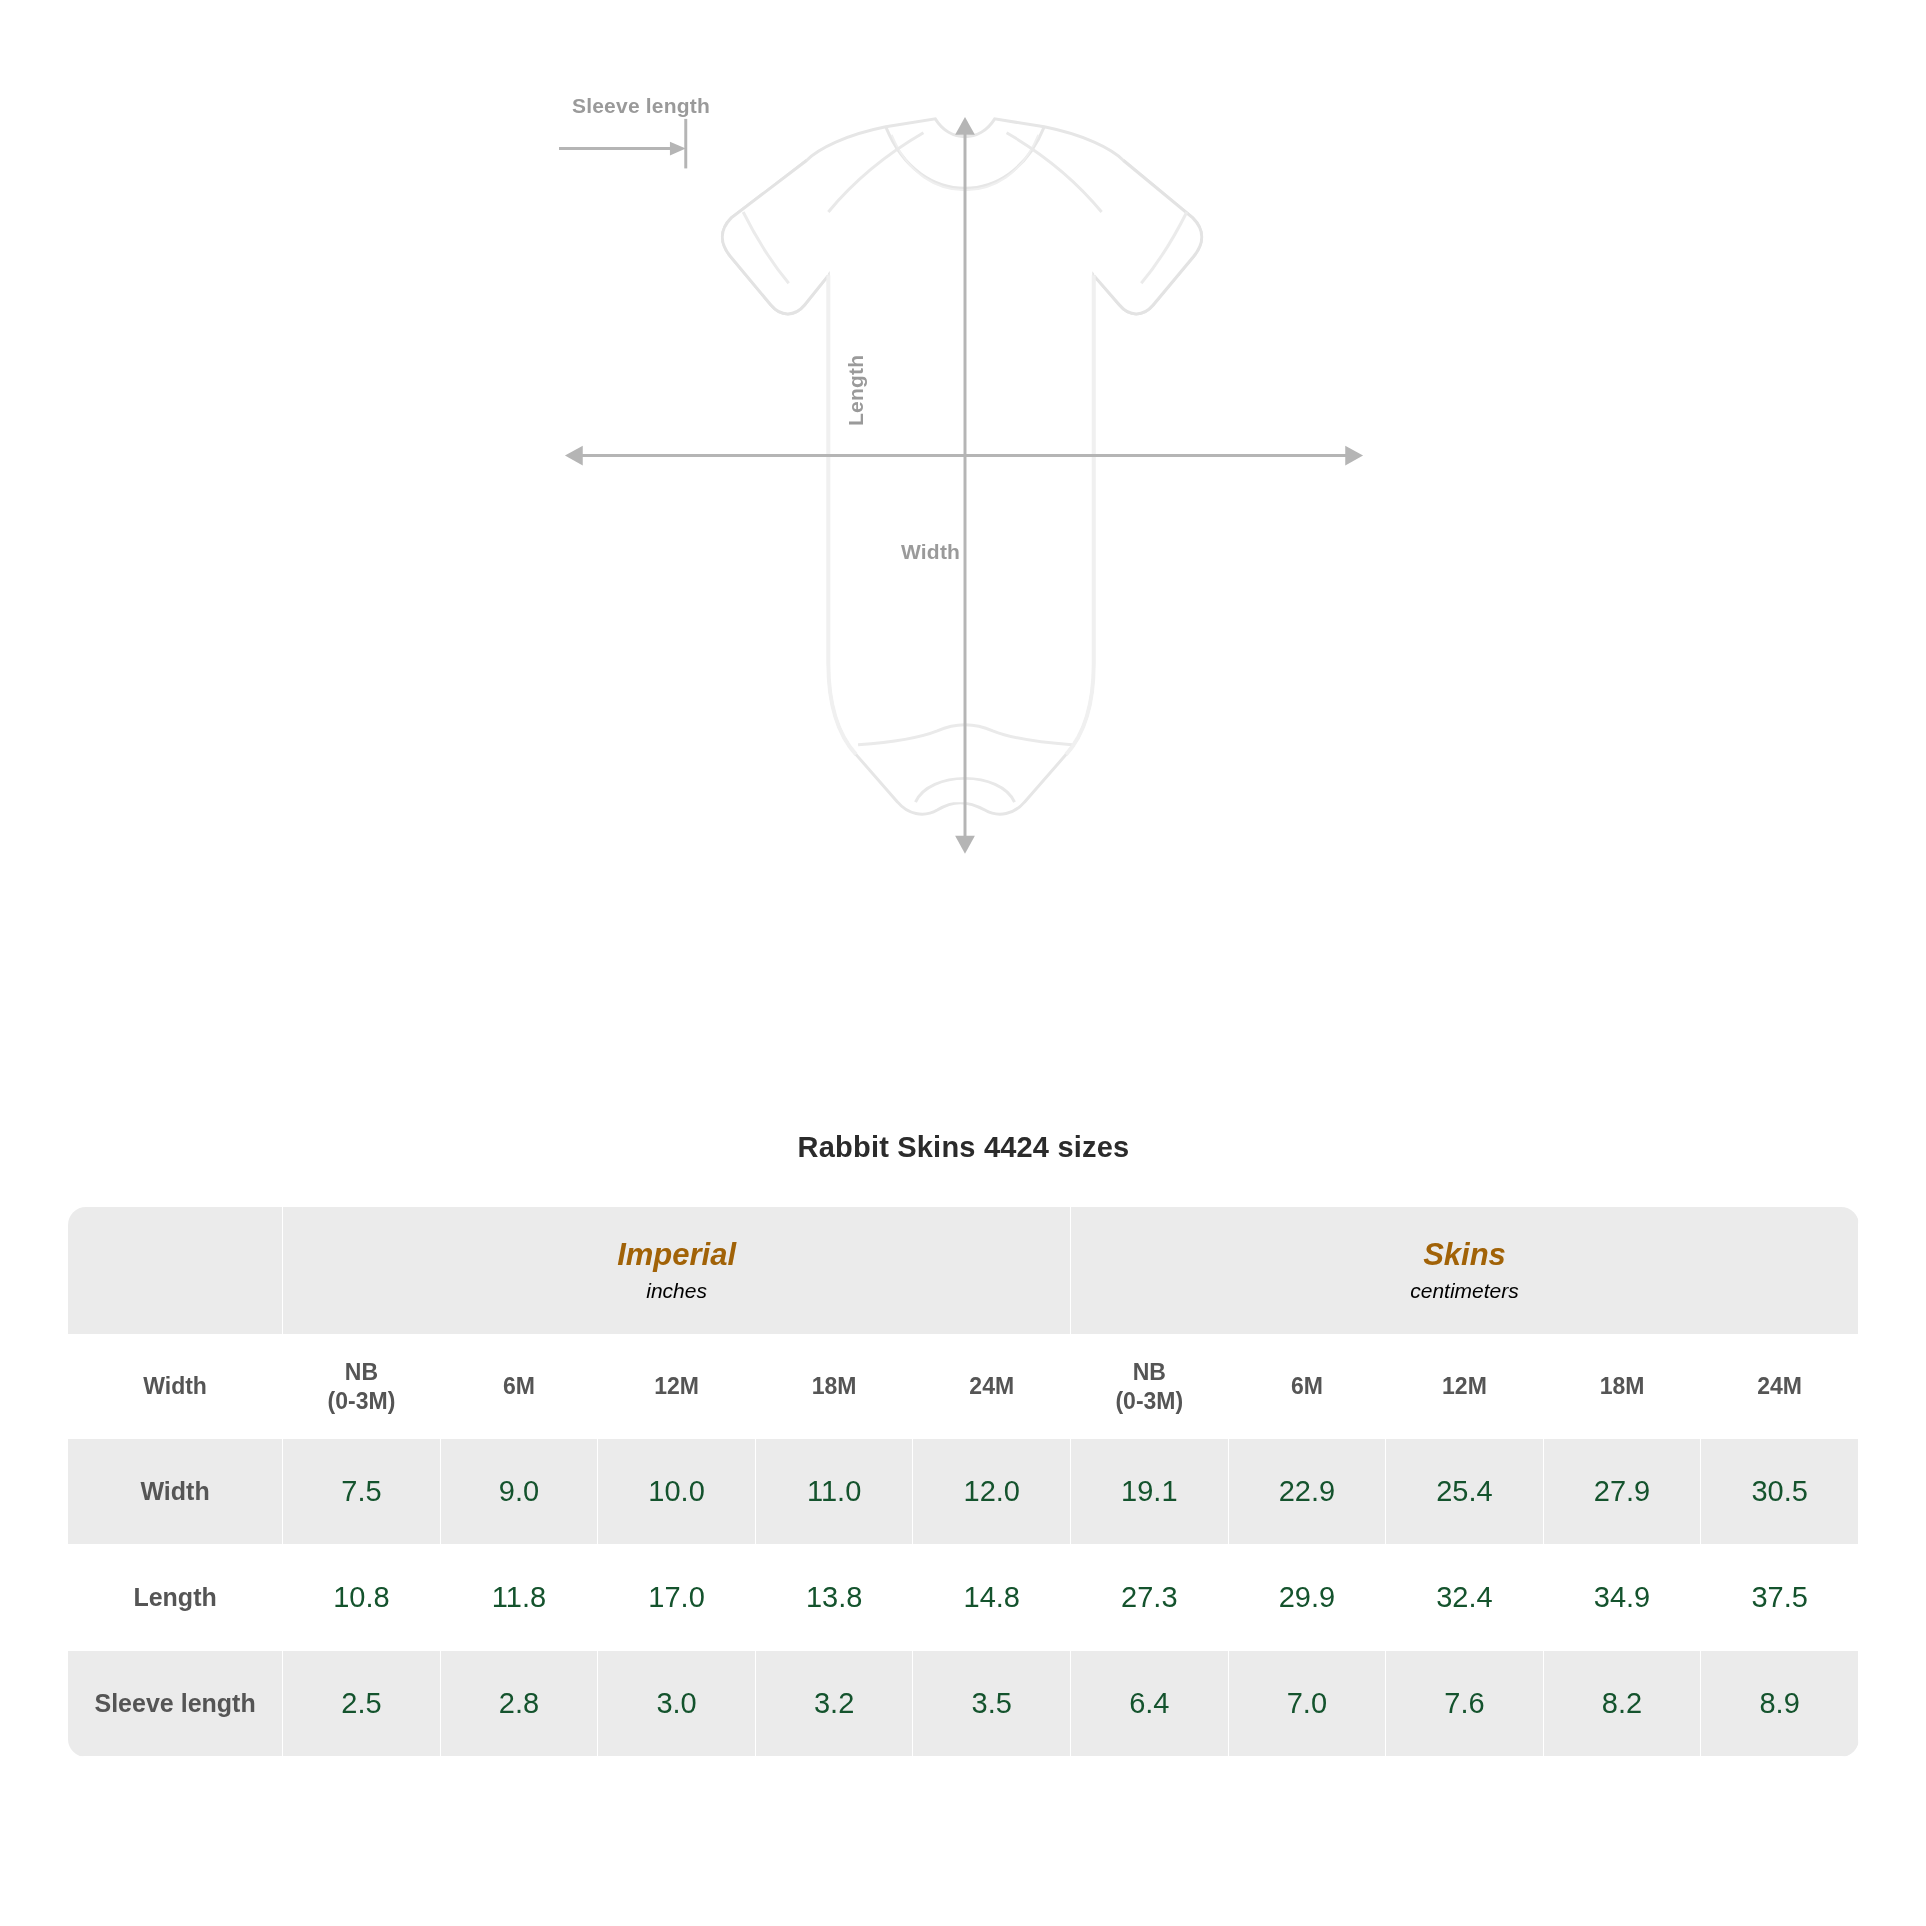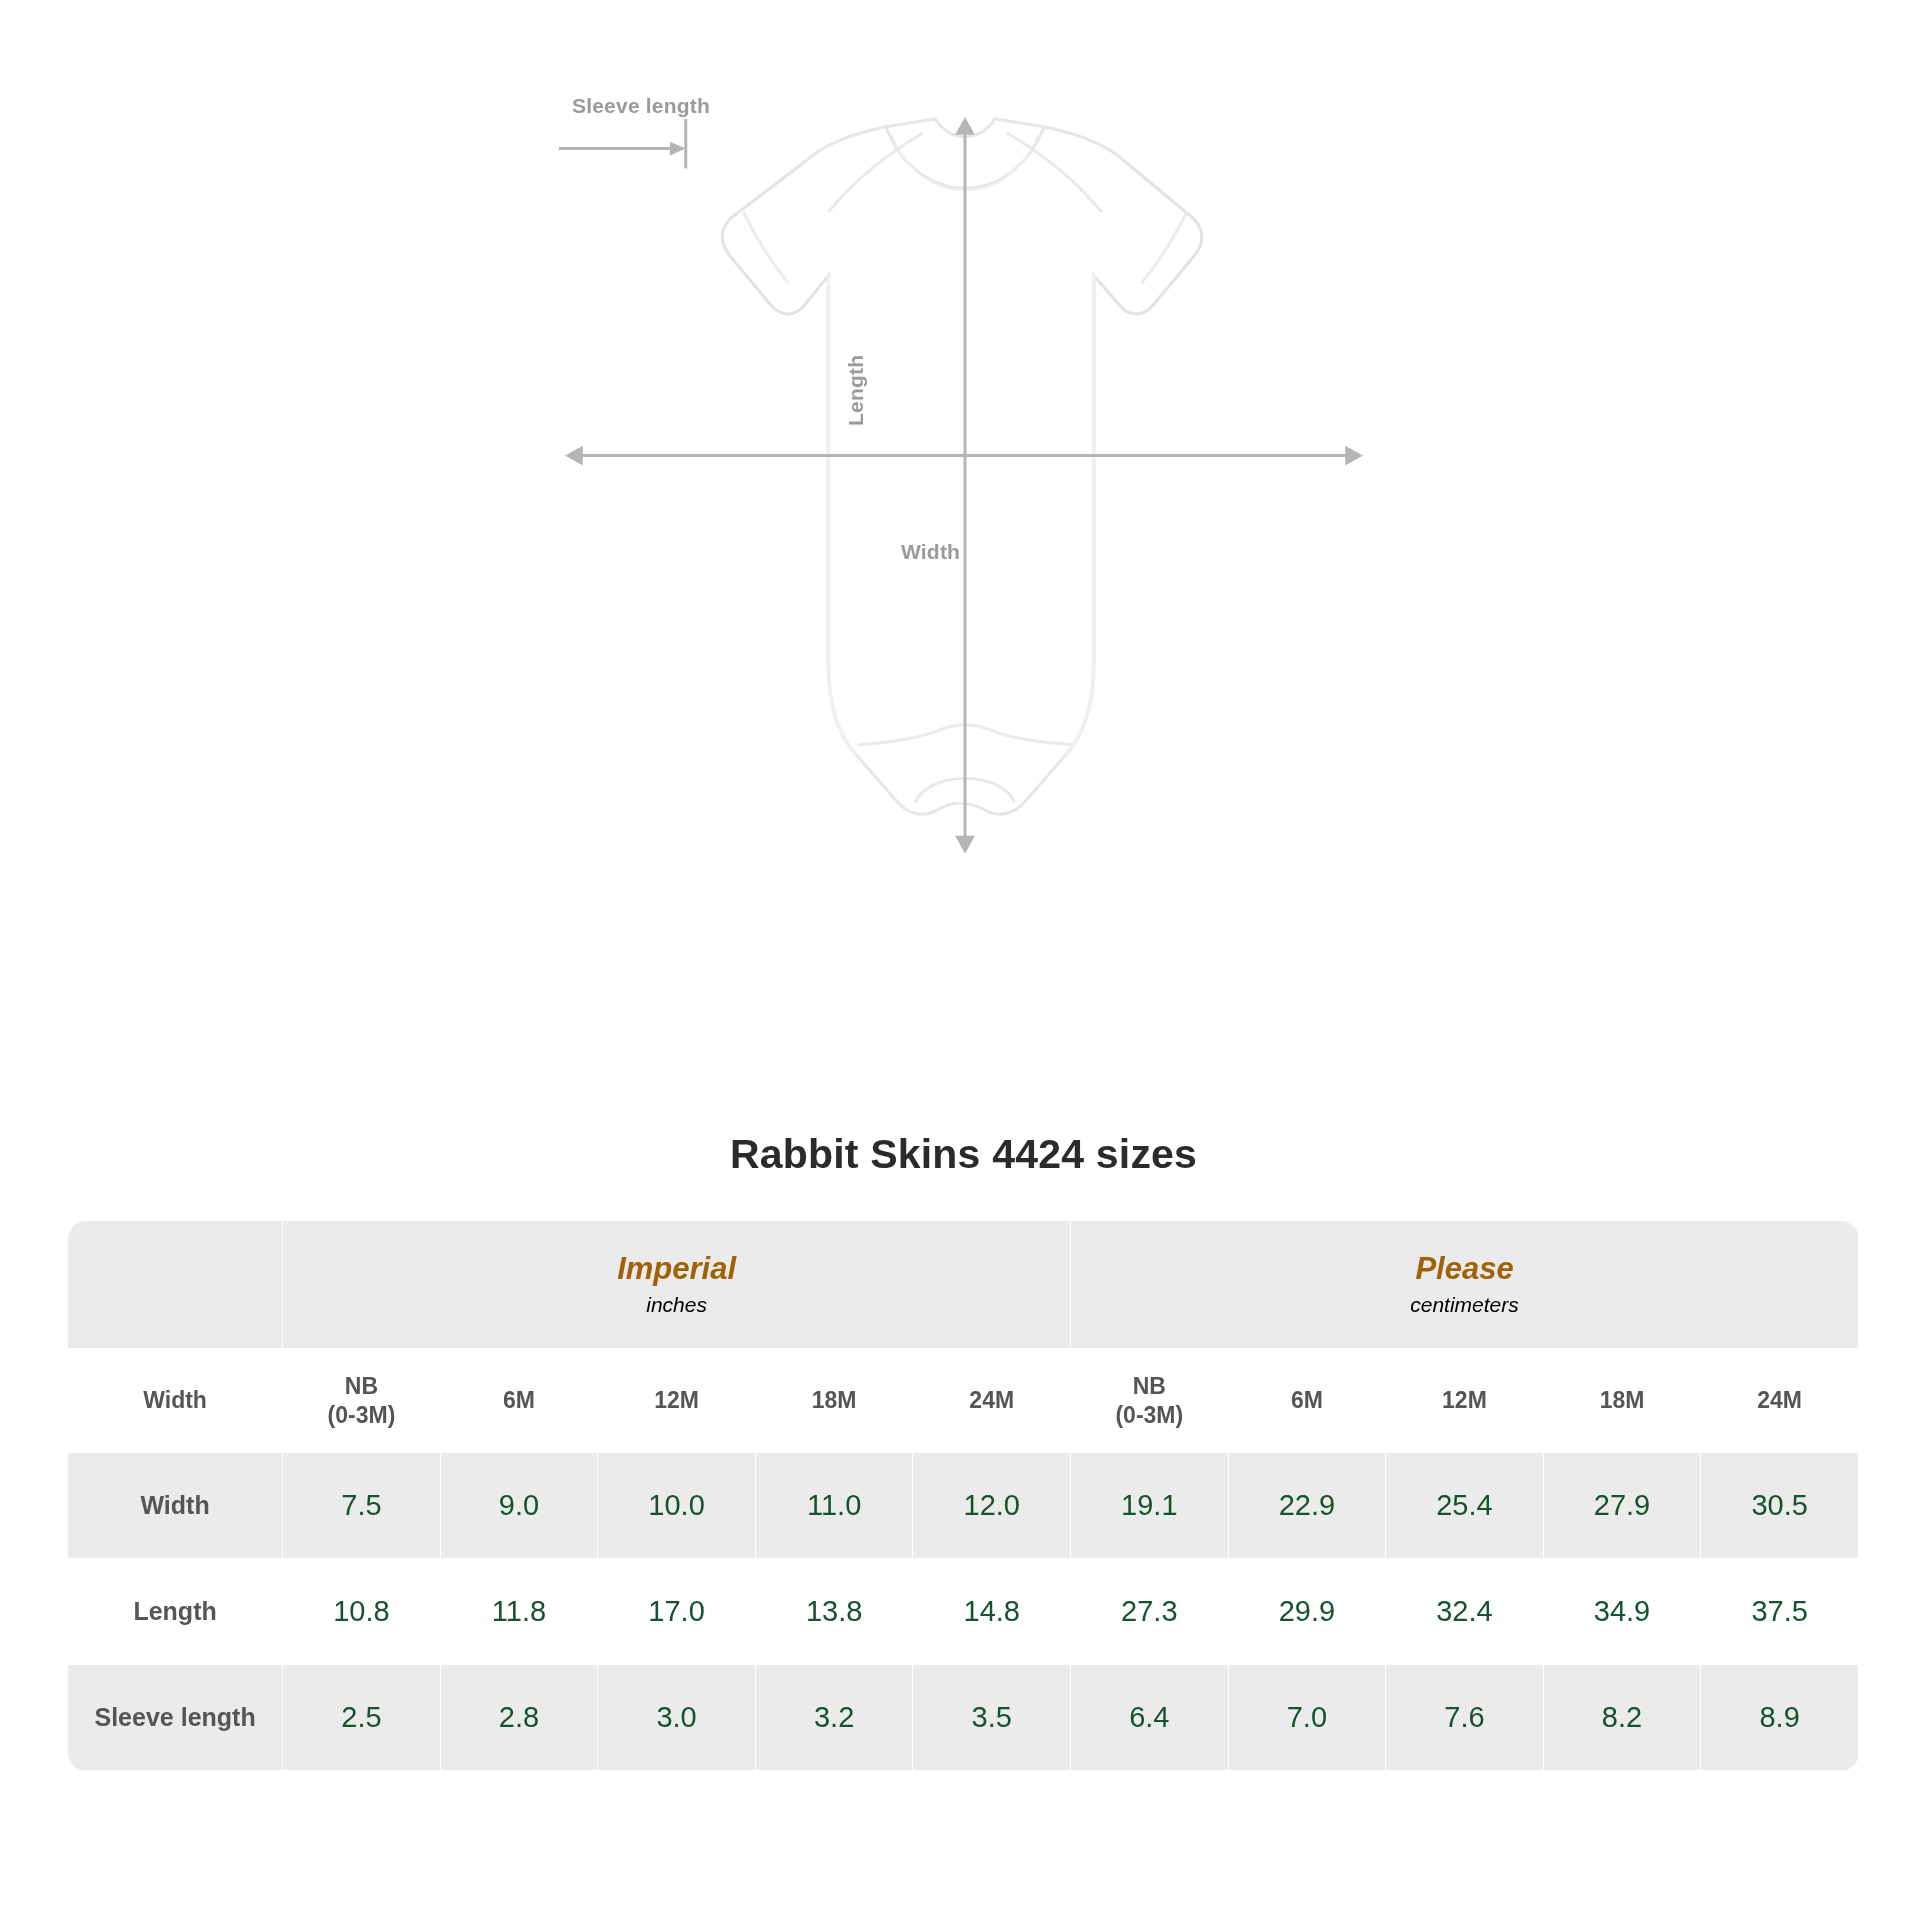--- a/index.html
+++ b/index.html
@@ -52,21 +52,21 @@
   .label-width  { left: 901px; top: 540px; }
   .label-length { left: 844px; top: 426px; transform: rotate(-90deg); transform-origin: left top; }
 
   
   .title-block {
     width: 1927px;
     text-align: center;
     margin-top: 32px;
   }
   .chart-title {
-    font-size: 41px;
+    font-size: 29px;
     font-weight: bold;
     color: #2b2b2b;
     margin: 0 0 16px 0;
     letter-spacing: 0.2px;
   }
   .chart-note {
     font-size: 22px;
     font-style: italic;
     color: #777777;
     margin: 0;
@@ -244,21 +244,21 @@
           <col class="col-cell">
       </colgroup>
       <tbody>
         <tr class="unit-row">
           <td class="corner-tl"></td>
           <td colspan="5">
             <div class="unit-name">Imperial</div>
             <div class="unit-sub">inches</div>
           </td>
           <td colspan="5" class="corner-tr">
-            <div class="unit-name">Please</div>
+            <div class="unit-name">Skins</div>
             <div class="unit-sub">centimeters</div>
           </td>
         </tr>
 
         <tr class="head-row">
           <td class="first-col">Width</td>
           <td>
             <div>NB</div>
             <div>(0-3M)</div>
           </td>

